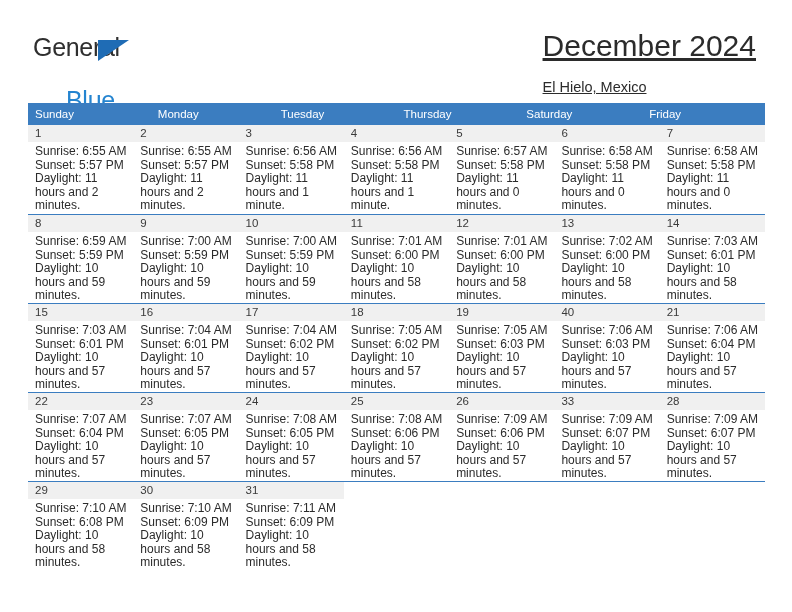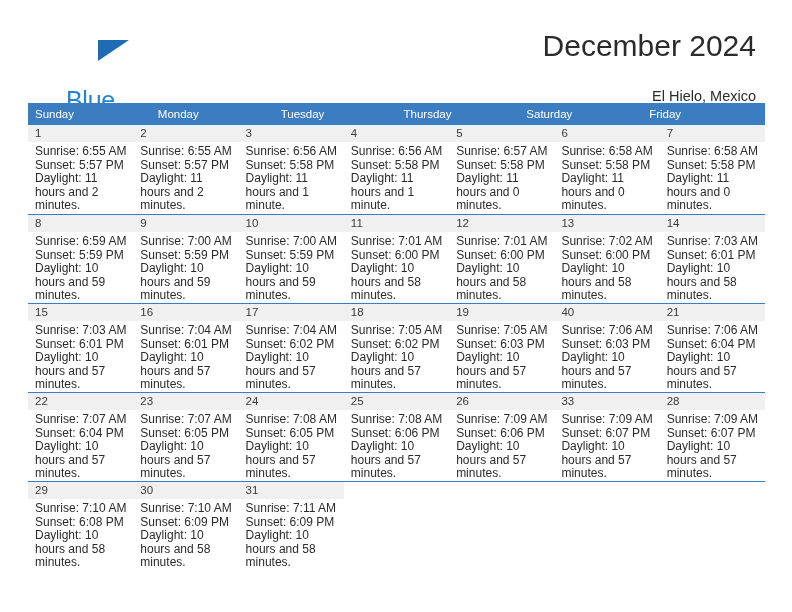--- a/index.html
+++ b/index.html
@@ -61,34 +61,34 @@
     font-size: 25px;
     letter-spacing: -0.3px;
     color: #2484d0;
     margin-top: 30px;
   }
 
   .title-block {
     position: absolute;
     right: 36px;
     top: 28px;
-    text-align: right;
+    text-decoration: underline;
   }
   .cal-title {
     font-size: 30px;
     font-weight: normal;
     color: #2b2b2b;
     line-height: 36px;
     white-space: nowrap;
   }
   .cal-subtitle {
     font-size: 14.5px;
     color: #2b2b2b;
     line-height: 20px;
-    margin-top: 22px;
+    margin-top: 13px;
     white-space: nowrap;
   }
 
   
   .calendar {
     position: absolute;
     left: 28px;
     top: 103px;
     width: 737px;
   }
@@ -149,20 +149,21 @@
   }
 </style>
 </head>
 <body>
 
 <div class="page">
 
   <div class="header">
 
     <div class="logo">
+      <span class="logo-general">General</span>
       <span class="logo-triangle"></span>
       <span class="logo-blue">Blue</span>
     </div>
 
     <div class="title-block">
       <div class="cal-title">December 2024</div>
       <div class="cal-subtitle">El Hielo, Mexico</div>
     </div>
 
   </div>

